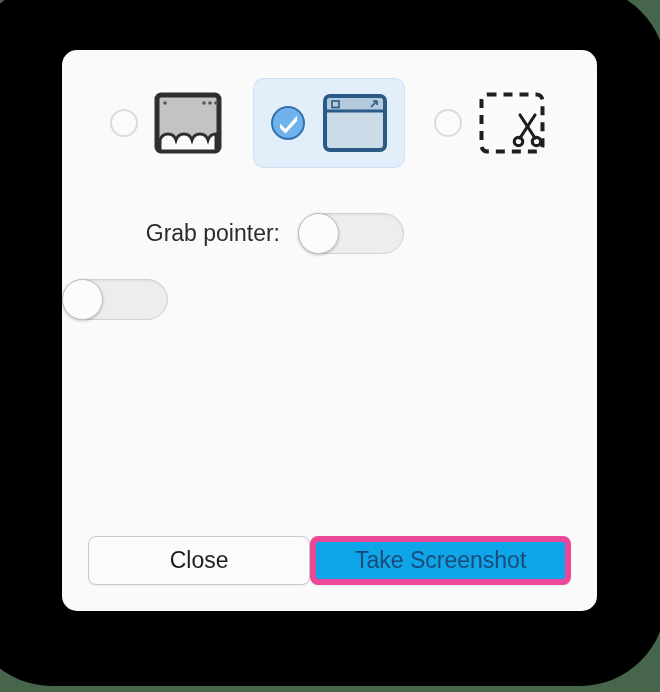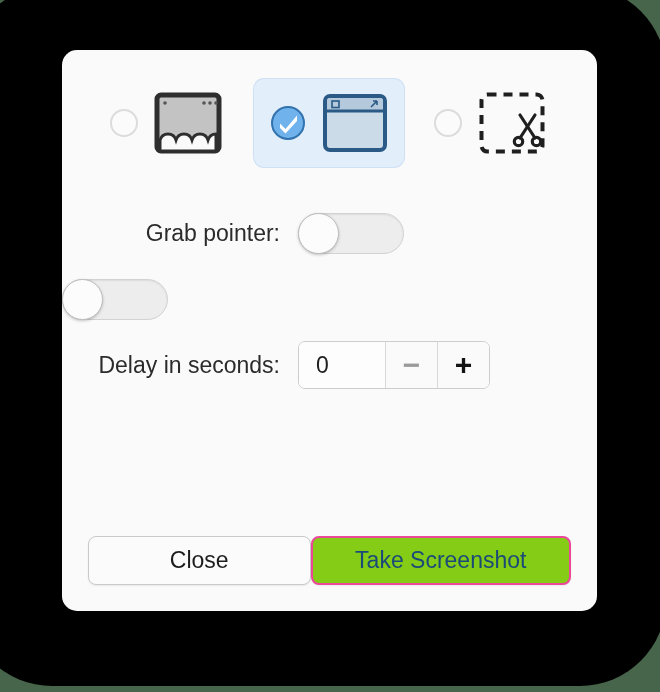--- a/index.html
+++ b/index.html
@@ -184,22 +184,22 @@
   }
   #close-button {
     width: 235px;
     background: #fbfbfb;
     border: 1px solid #c9c9c9;
     color: #1d1d1d;
     box-shadow: 0 1px 2px rgba(0,0,0,0.07);
   }
   #take-screenshot-button {
     width: 275px;
-    background: #84cc16;
-    border: 2px solid #ec4899;
+    background: #0ea5e9;
+    border: 6px solid #ec4899;
     color: #1b4a79;
     box-shadow: 0 1px 2px rgba(0,0,0,0.07);
   }
 </style>
 </head>
 <body>
 
 <div id="desktop-backdrop">
   <div id="desktop-shadow"></div>
 </div>
@@ -257,28 +257,20 @@
       </div>
     </div>
 
     <div class="option-row">
       <div class="toggle">
         <span class="knob"></span>
       </div>
     </div>
 
 
-    <div class="option-row">
-      <div class="option-label">Delay in seconds:</div>
-      <div class="spinbox">
-        <div class="spin-value" placeholder="0">0</div>
-        <div class="spin-btn" id="spin-decrement">−</div>
-        <div class="spin-btn" id="spin-increment">+</div>
-      </div>
-    </div>
   </div>
 
   <div id="dialog-footer">
     <div class="dialog-btn" id="close-button">Close</div>
     <div class="dialog-btn" id="take-screenshot-button">Take Screenshot</div>
   </div>
 
 </div>
 
 </body></html>

